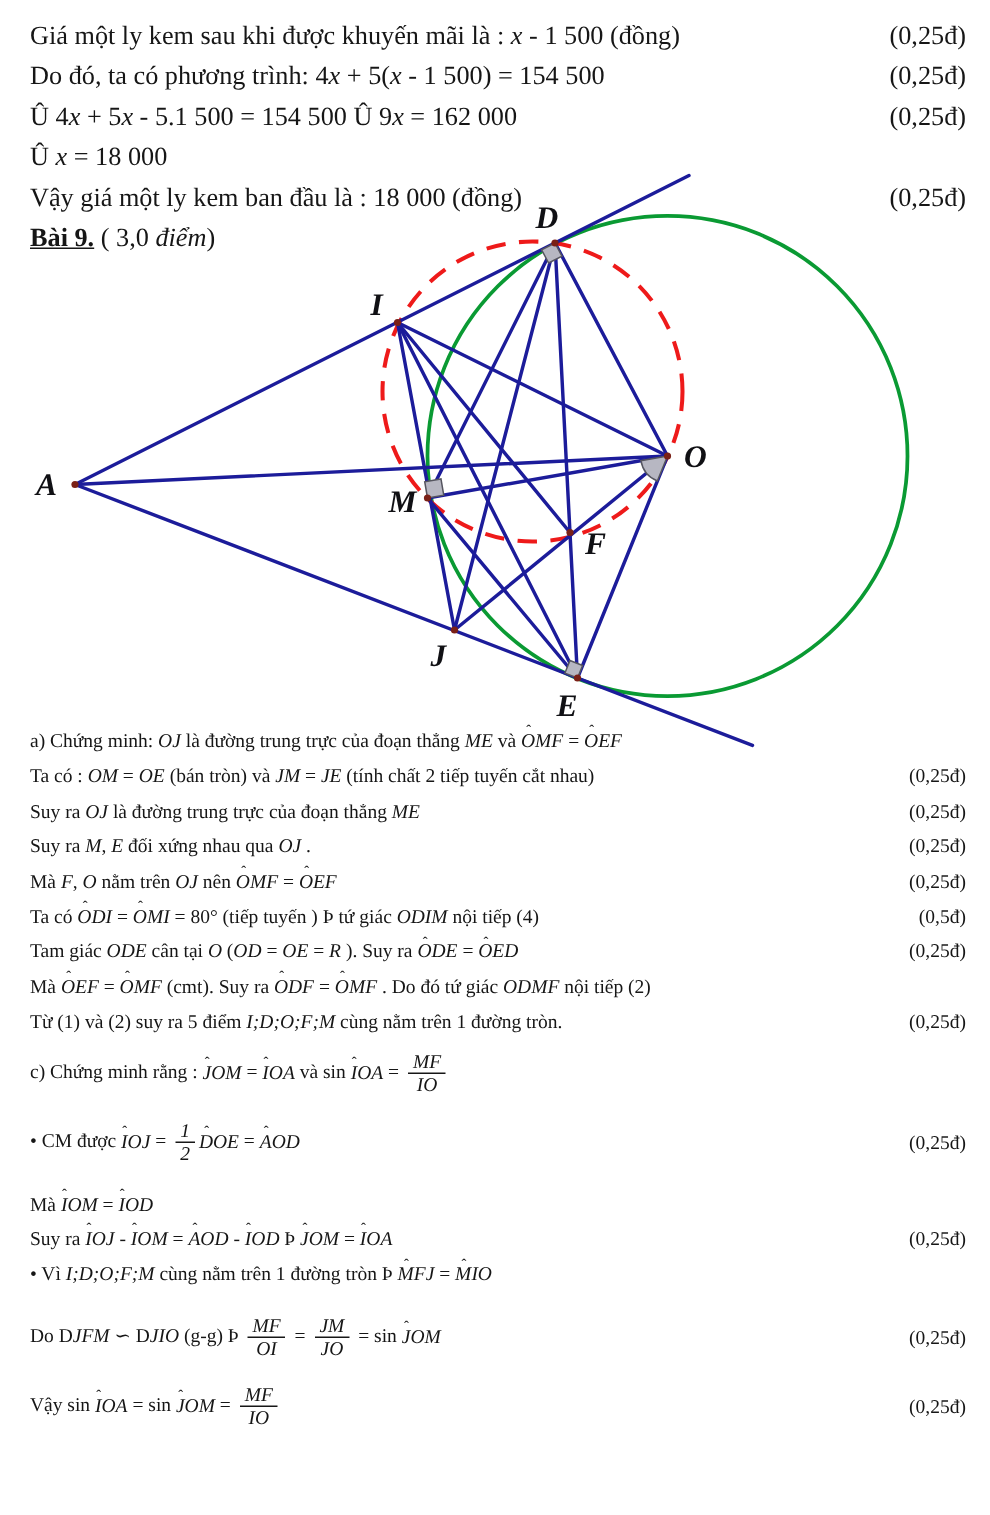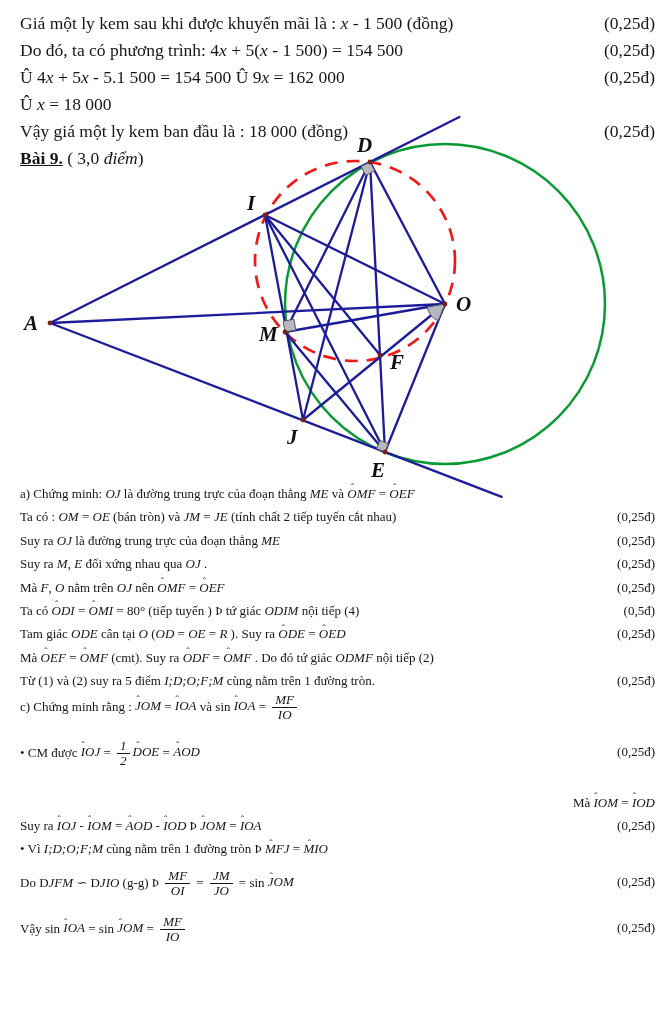--- a/index.html
+++ b/index.html
@@ -5,34 +5,34 @@
   html,body{margin:0;padding:0;}
   body{
     width:660px;height:1010px;background:#ffffff;position:relative;overflow:hidden;
     font-family:"Liberation Serif","DejaVu Serif",serif;color:#161616;
   }
   #figure-layer{position:absolute;left:0;top:0;width:660px;height:1010px;z-index:5;pointer-events:none;}
   .block{position:relative;z-index:2;}
   #top-block{padding-top:10px;}
   #top-block .row{line-height:27px;font-size:17.5px;}
   #sol-block .row{line-height:23.4px;font-size:13px;}
-  .row{display:flex;justify-content:space-between;align-items:baseline;padding:0 5px 0 20px;}
-  .row.tall{min-height:46px;}
+  .row{display:flex;justify-content:space-between;align-items:baseline;padding:0 16px 0 20px;}
+  .row.tall{align-items:center;min-height:46px;}
   .row .content{white-space:nowrap;}
   .score{white-space:nowrap;margin-left:8px;}
   .it{font-style:italic;}
   .rm{font-style:normal;}
   .bu{font-weight:bold;text-decoration:underline;}
   .ang{font-style:italic;white-space:nowrap;}
   .hat{position:relative;display:inline-block;}
   .hat::before{content:"ˆ";position:absolute;left:55%;top:-0.60em;transform:translateX(-50%);font-size:0.75em;font-style:normal;}
   .frac{display:inline-flex;flex-direction:column;align-items:center;vertical-align:middle;line-height:1.08;font-style:italic;margin:0 3px;}
   .frac .num{border-bottom:1.4px solid #161616;padding:0 3px;}
   .frac .den{padding:0 3px;}
-  .sp6{margin-top:6px;justify-content:flex-end;}
+  .sp6{margin-top:6px;}
   .sp8{margin-top:8px;}
 </style>
 </head>
 <body>
 
 <svg id="figure-layer" viewBox="0 0 660 1010" xmlns="http://www.w3.org/2000/svg">
     <circle cx="445" cy="304" r="160" fill="none" stroke="#0a9a33" stroke-width="2.5"></circle>
     <circle cx="355" cy="261" r="100" fill="none" stroke="#ee1a1a" stroke-width="2.7" stroke-dasharray="13 9"></circle>
     <line x1="50" y1="323" x2="459.33077681923726" y2="117.05545291282127" stroke="#1c1c9a" stroke-width="2.3" stroke-linecap="round"></line>
     <line x1="50" y1="323" x2="501.65024248939795" y2="496.91904860039506" stroke="#1c1c9a" stroke-width="2.3" stroke-linecap="round"></line>

